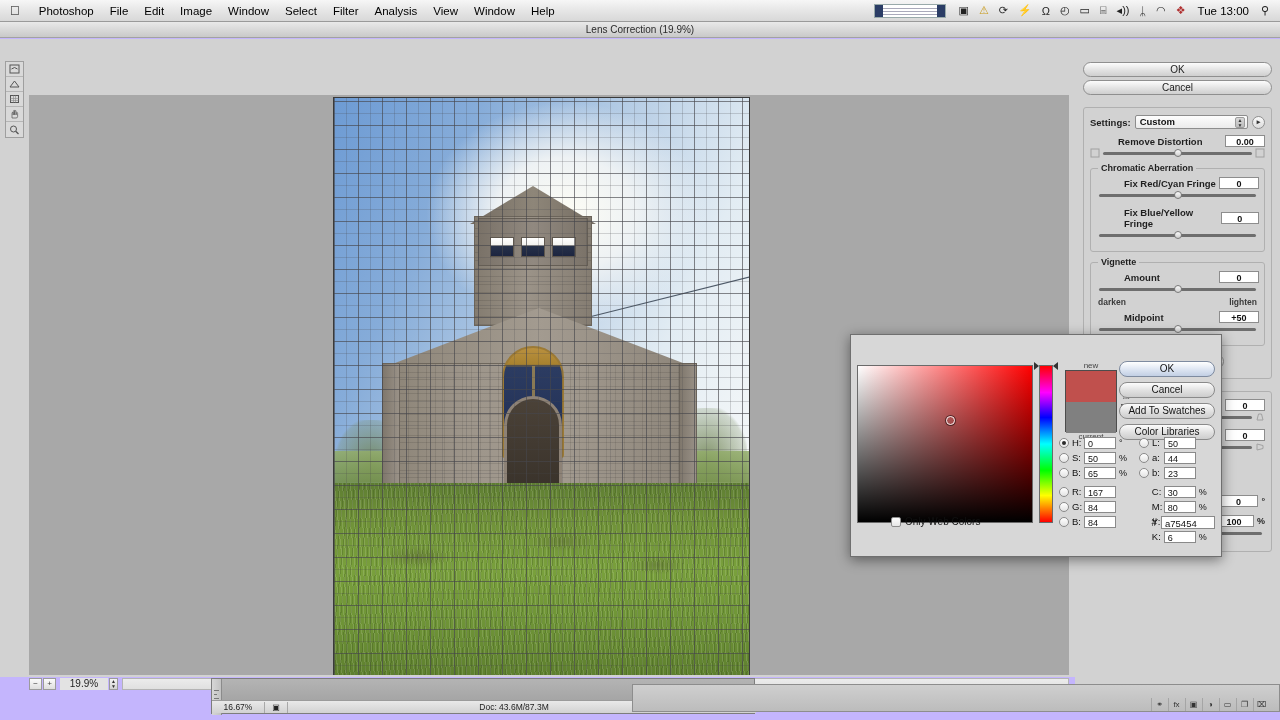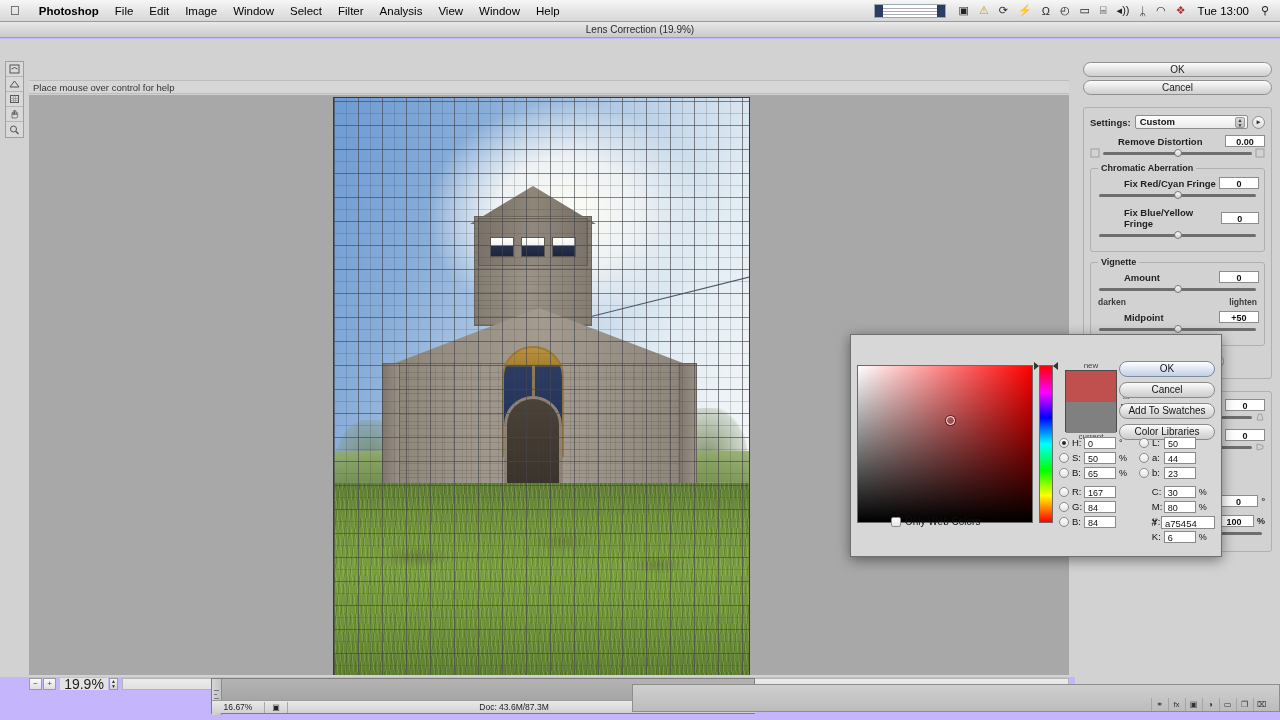--- a/index.html
+++ b/index.html
@@ -17,21 +17,21 @@
   #menubar {
     position: absolute; top: 0; left: 0; width: 1280px; height: 22px;
     background: linear-gradient(to bottom, #f6f6f6 0%, #e6e6e6 50%, #d8d8d8 100%);
     border-bottom: 1px solid #9a9a9a;
     display: flex; align-items: center;
     font-size: 11.5px; color: #000;
     z-index: 50;
   }
   .mb-apple { padding: 0 11px 0 10px; font-size: 13px; line-height: 1; }
   .mb-item { padding: 0 8px; line-height: 22px; white-space: nowrap; }
-  .mb-item.bold { font-weight: bold; }
+  .mb-item.bold { font-weight: normal; }
   #menubar-right { margin-left: auto; display: flex; align-items: center; padding-right: 6px; }
   .mb-status { padding: 0 5px; font-size: 11px; color: #222; display: flex; align-items: center; }
   .mb-clock { padding: 0 7px; font-size: 11.5px; }
   .mini-win {
     width: 72px; height: 14px; margin-right: 8px;
     background: #fff; border: 1px solid #9aa;
     display: flex; align-items: stretch;
   }
   .mini-win i { display:block; width: 8px; background: #2b3d66; }
   .mini-win u {
@@ -203,21 +203,21 @@
     display: flex; align-items: center;
     font-size: 9px; color: #222;
   }
   .zbtn {
     width: 13px; height: 12px; margin-right: 1px;
     border: 1px solid #9b9b9b; background: linear-gradient(#fbfbfb,#dedede);
     font-size: 8px; line-height: 10px; text-align: center; color: #444;
   }
   #zoomval {
     width: 48px; height: 12px; text-align: center; line-height: 12px;
-    background: #e3e3e3; font-size: 14px; margin-left: 3px;
+    background: #e3e3e3; font-size: 10px; margin-left: 3px;
   }
   .stepper {
     width: 9px; height: 12px; margin-left: 1px;
     border: 1px solid #9b9b9b; background: linear-gradient(#f4f4f4,#d2d2d2);
     display:flex; flex-direction: column; align-items:center; justify-content:center;
     font-size: 5px; line-height: 5px; color:#333;
   }
   #zoom-scroller {
     margin-left: 4px; flex: 1; height: 12px;
     background: linear-gradient(#ececec,#e0e0e0); border: 1px solid #b4b4b4;
@@ -536,21 +536,20 @@
             </svg>
         </div>
         <div class="ltool">
           <svg width="11" height="10" viewBox="0 0 11 10">
               <circle cx="4.5" cy="4" r="3" fill="none" stroke="#555"></circle>
               <path d="M6.7 6.3 L9.5 9" stroke="#555" stroke-width="1.3"></path>
             </svg>
         </div>
       </div>
 
-      <div id="lens-help">Place mouse over control for help</div>
 
       <div id="lens-canvas">
         <div id="photo">
           <div class="sky"></div>
           <div class="treeline tl1"></div>
           <div class="treeline tl2"></div>
           <div class="horizon"></div>
           <div class="wire"></div>
           <div class="spire-roof"></div>
           <div class="tower"></div>

